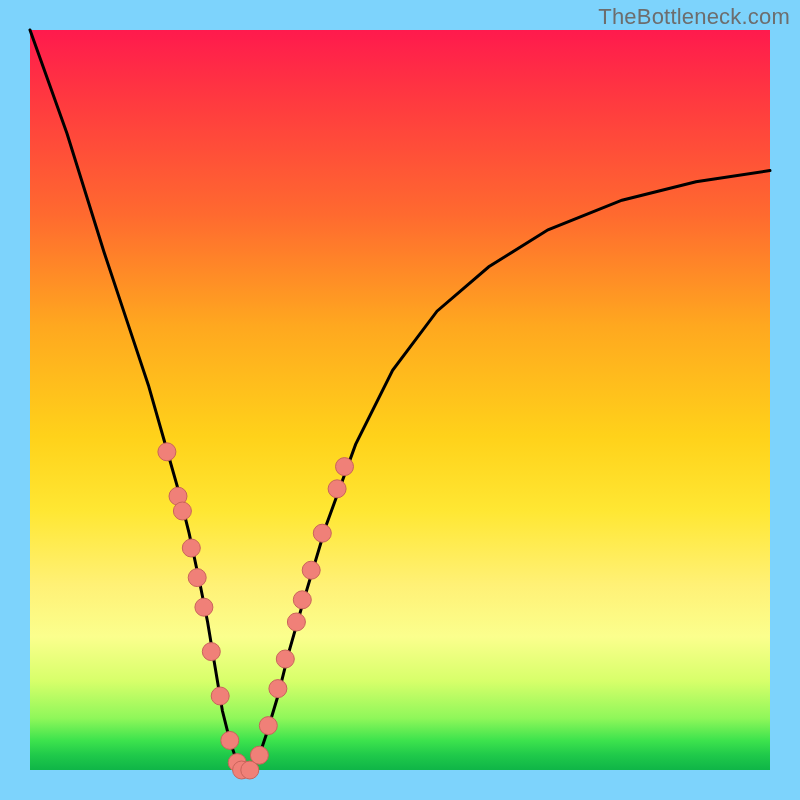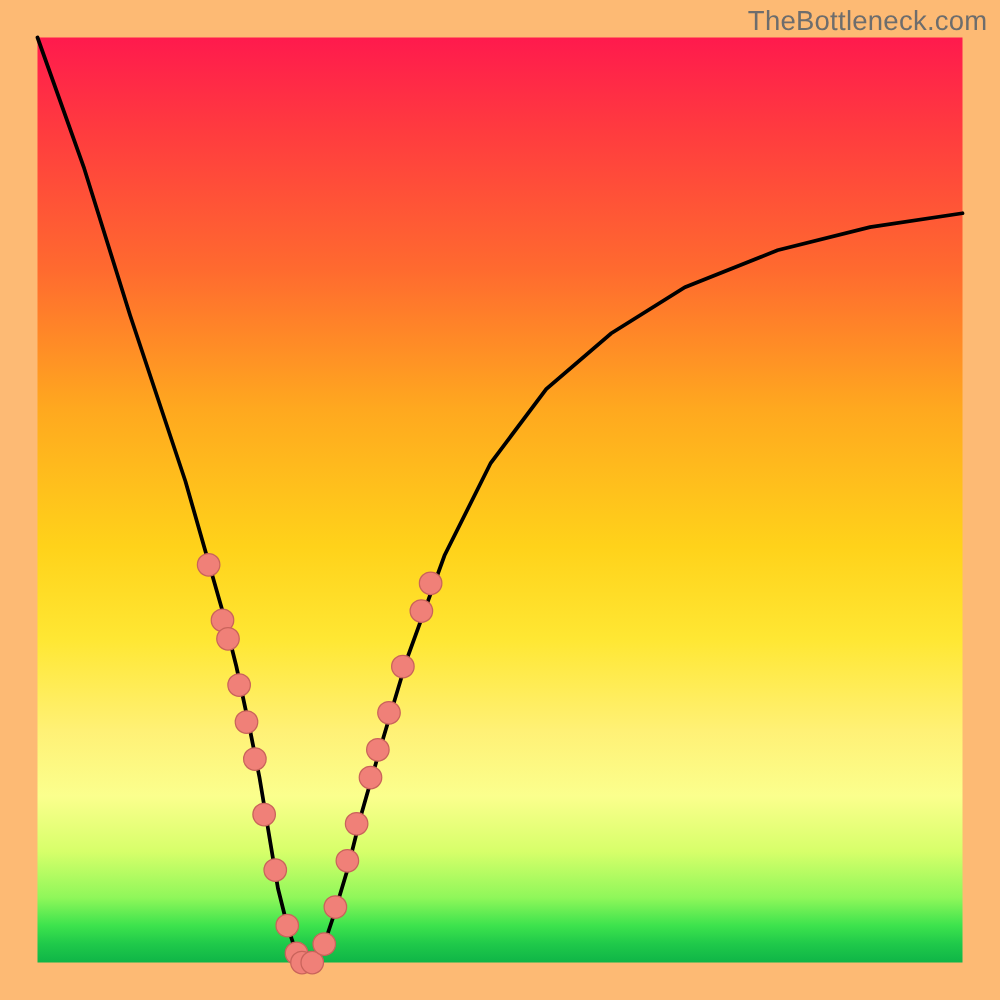--- a/index.html
+++ b/index.html
@@ -10,21 +10,21 @@
     background: #000;
     overflow: hidden;
     font-family: Arial, Helvetica, sans-serif;
   }
   .frame {
     position: absolute;
     top: 0;
     left: 0;
     width: 800px;
     height: 800px;
-    background: #fdba74;
+    background: #7dd3fc;
   }
   .plot {
     position: absolute;
     top: 30px;
     left: 30px;
     width: 740px;
     height: 740px;
     background: linear-gradient(to bottom,
       #ff1a4d 0%,
       #ff3b3f 10%,

